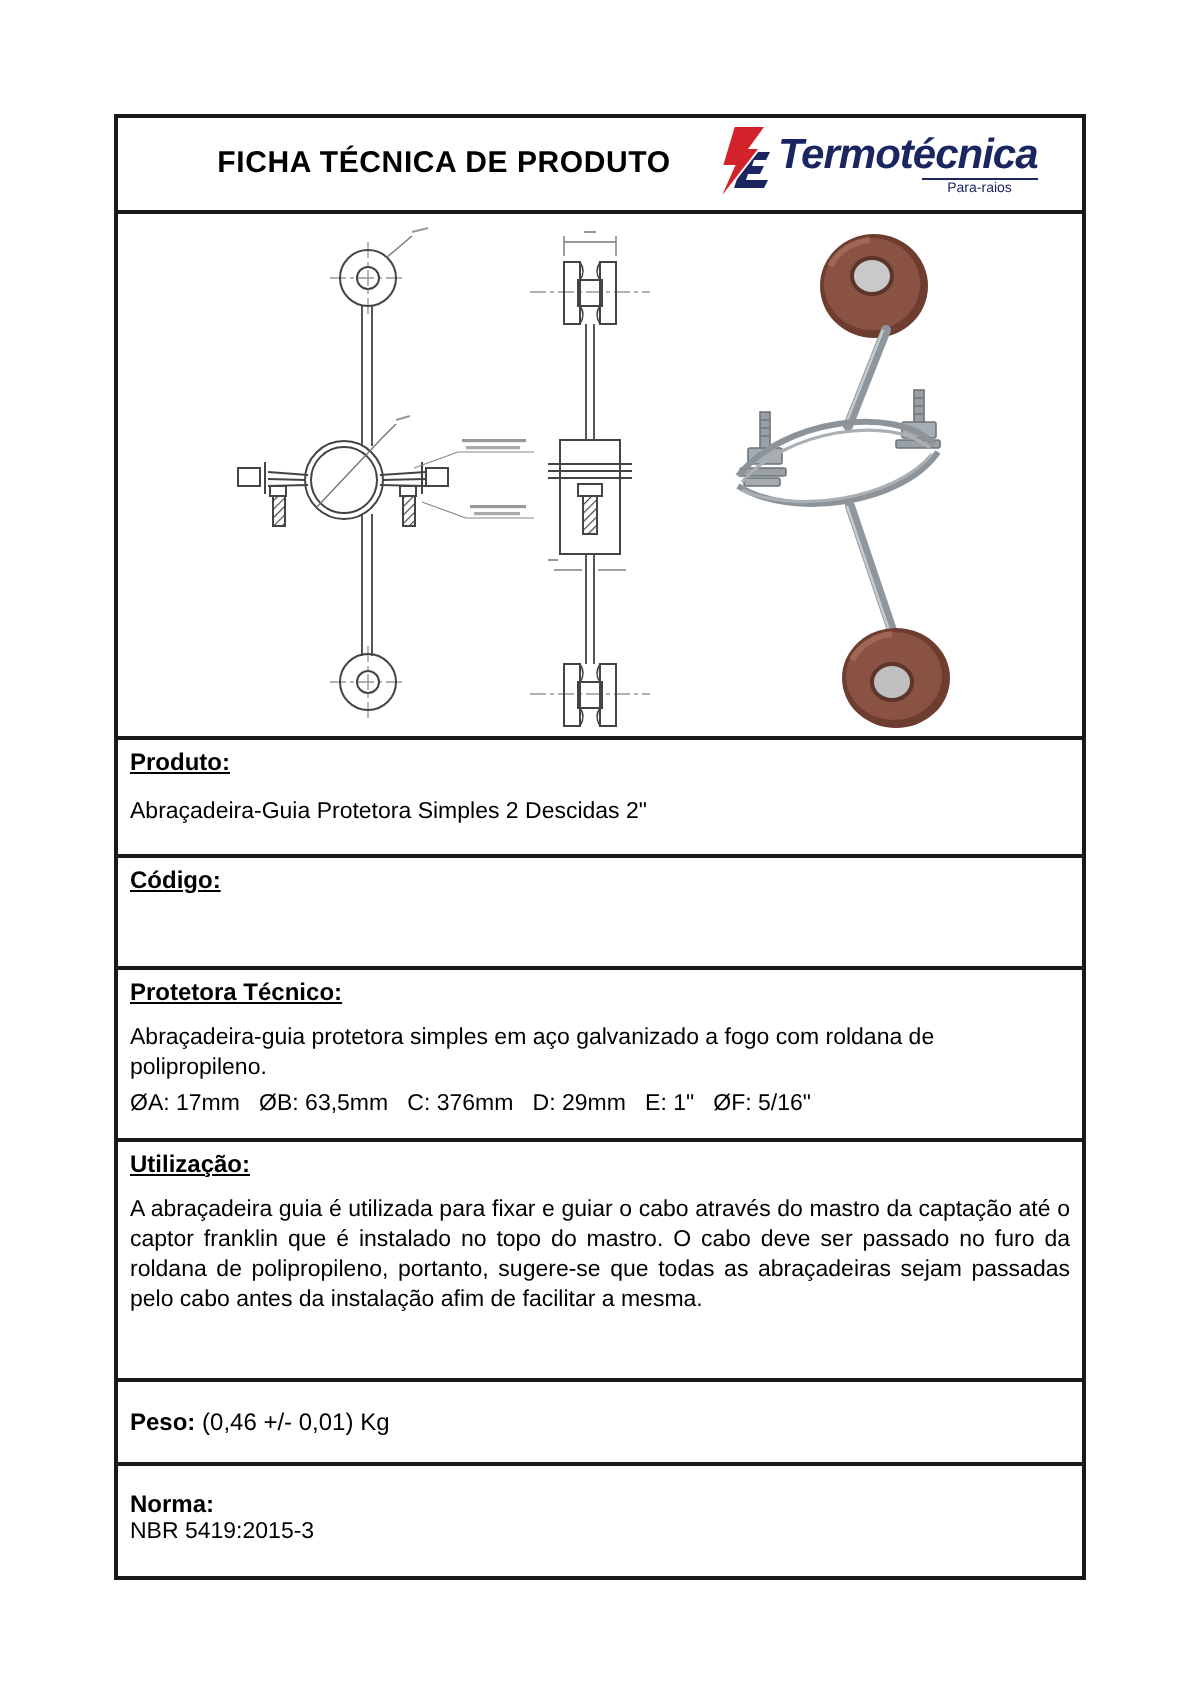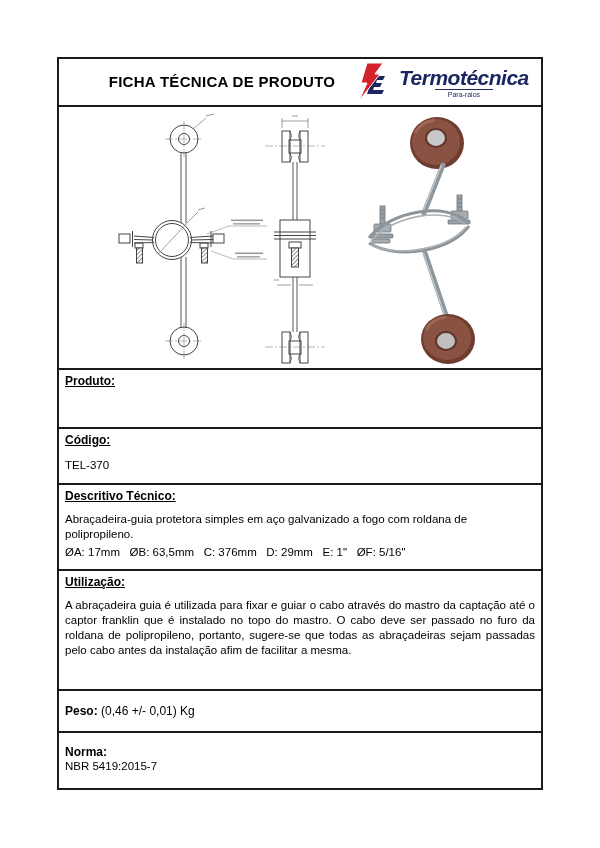--- a/index.html
+++ b/index.html
@@ -5,21 +5,21 @@
   html,body{margin:0;padding:0;background:#fff;}
   .page{position:relative;width:600px;height:848px;background:#fff;font-family:"Liberation Sans",sans-serif;color:#000;overflow:hidden;}
   .doc{position:absolute;left:57px;top:57px;width:486px;height:733px;border:2px solid #1a1a1a;box-sizing:border-box;background:#fff;}
   .row{box-sizing:border-box;border-bottom:2px solid #1a1a1a;}
   
   .header{height:48px;display:flex;align-items:center;}
   .title-wrap{flex:1;text-align:center;}
   .doc-title{font-size:15px;font-weight:bold;letter-spacing:.3px;padding-left:32px;}
   .logo{width:188px;display:flex;align-items:center;justify-content:flex-start;padding-right:6px;box-sizing:border-box;}
   .logo svg{flex:0 0 auto;}
-  .logo-text-col{display:flex;flex-direction:column;align-items:center;margin-left:12px;}
+  .logo-text-col{display:flex;flex-direction:column;align-items:flex-end;margin-left:2px;}
   .brand{font-size:21px;font-weight:bold;font-style:italic;color:#1b2660;letter-spacing:-.5px;line-height:1;}
   .tagline{font-size:7px;color:#1b2660;border-top:1px solid #1b2660;padding-top:1px;margin-top:1px;width:58px;text-align:center;}
   
   .drawings{height:263px;position:relative;}
   
   .sec{box-sizing:border-box;border-bottom:2px solid #1a1a1a;padding:4px 6px 0 6px;font-size:12px;}
   .sec:last-child{border-bottom:none;}
   .sec-label{font-weight:bold;text-decoration:underline;margin-bottom:11px;}
   .sec-label-plain{font-weight:bold;}
   .sec-produto{height:59px;}
@@ -210,43 +210,43 @@
             <ellipse cx="388" cy="231" rx="24" ry="22" fill="#8a5242"></ellipse>
             <path d="M367 223 a25 23 0 0 1 20 -13" stroke="#a8705c" stroke-width="3" fill="none" opacity="0.7"></path>
             <ellipse cx="387" cy="234" rx="10" ry="9" fill="#bfbfbf" stroke="#5e352a" stroke-width="2"></ellipse>
           </g>
         </g>
       </svg>
     </div>
 
     <div class="sec sec-produto">
       <div class="sec-label">Produto:</div>
+      <div class="para">Abraçadeira-Guia Protetora Simples 2 Descidas 2"</div>
     </div>
 
     <div class="sec sec-codigo">
       <div class="sec-label">Código:</div>
-      <div class="para">TEL-370</div>
     </div>
 
     <div class="sec sec-descritivo">
-      <div class="sec-label" style="margin-bottom:9px;">Descritivo Técnico:</div>
+      <div class="sec-label" style="margin-bottom:9px;">Protetora Técnico:</div>
       <div class="para">Abraçadeira-guia protetora simples em aço galvanizado a fogo com roldana de polipropileno.</div>
       <div class="dims">ØA: 17mm   ØB: 63,5mm   C: 376mm   D: 29mm   E: 1"   ØF: 5/16"</div>
     </div>
 
     <div class="sec sec-utilizacao">
       <div class="sec-label" style="margin-bottom:9px;">Utilização:</div>
       <div class="para just">A abraçadeira guia é utilizada para fixar e guiar o cabo através do mastro da captação até o captor franklin que é instalado no topo do mastro. O cabo deve ser passado no furo da roldana de polipropileno, portanto, sugere-se que todas as abraçadeiras sejam passadas pelo cabo antes da instalação afim de facilitar a mesma.</div>
     </div>
 
     <div class="sec sec-peso">
       <div>
         <span class="sec-label-plain">Peso:</span><span class="inline-val"> (0,46 +/- 0,01) Kg</span>
       </div>
     </div>
 
     <div class="sec sec-norma">
       <div class="sec-label-plain">Norma:</div>
-      <div class="para">NBR 5419:2015-7</div>
+      <div class="para">NBR 5419:2015-3</div>
     </div>
 
   </div>
 </div>
 
 </body></html>

